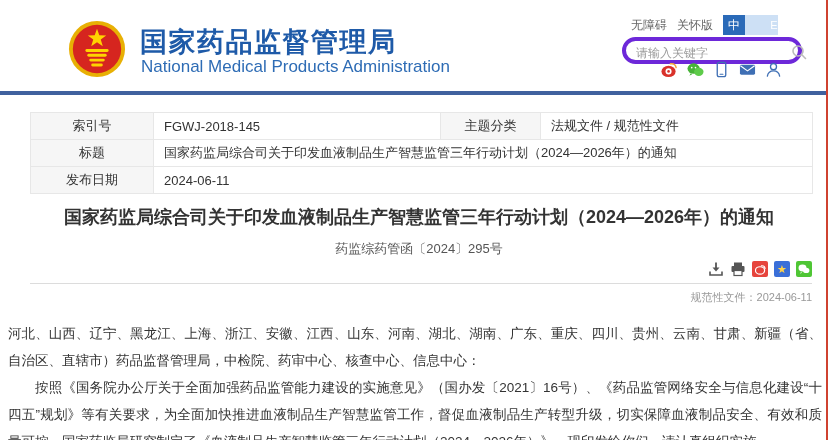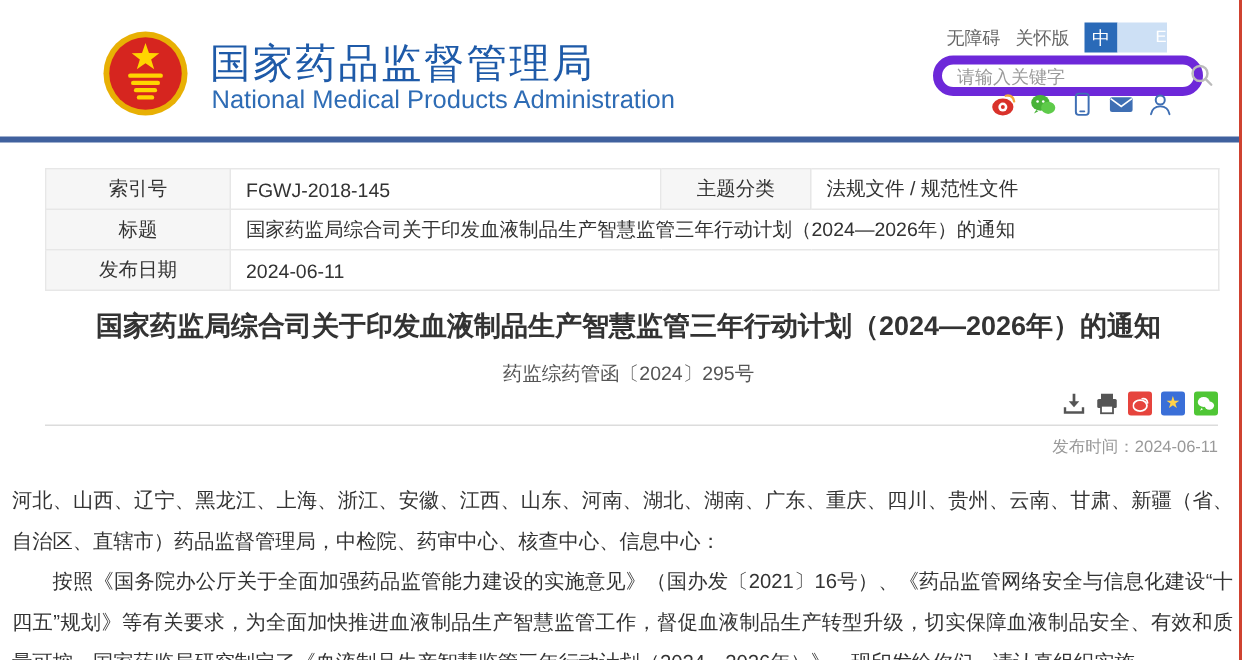--- a/index.html
+++ b/index.html
@@ -6,30 +6,30 @@
   html,body { background:#fff; }
   body { font-family: "Liberation Sans", "DejaVu Sans", sans-serif; }
   .page { position: relative; width: 838px; height: 440px; background:#fff; overflow: hidden; margin: 0 auto; }
 
   
   .red-line { position:absolute; left:826px; top:0; width:2px; height:440px; background:#cf4230; }
 
   
   .header { position:absolute; left:0; top:0; width:826px; height:91px; background:#fff; }
   .emblem { position:absolute; left:68px; top:20px; width:58px; height:58px; }
-  .brand-cn { position:absolute; left:140px; top:24px; font-size:27px; font-weight:normal; color:#1e5aa8; letter-spacing:1.5px; }
+  .brand-cn { position:absolute; left:140px; top:24px; font-size:27px; font-weight:bold; color:#1e5aa8; letter-spacing:1.5px; }
   .brand-en { position:absolute; left:141px; top:57px; font-size:17px; color:#2e6cb5; }
 
   .util-row { position:absolute; top:15px; right:48px; display:flex; align-items:center; gap:10px; font-size:12px; color:#666; }
   .util-link { cursor:pointer;font-family:Liberation Serif, serif; }
   .lang-toggle { display:flex; }
   .lang-zh { width:22px; height:20px; background:#2a6ab8; color:#fff; font-size:12px; display:flex; align-items:center; justify-content:center; cursor:pointer; }
   .lang-en { width:22px; height:20px; background:#cde0f5; color:#fff; font-size:11px; display:flex; align-items:center; justify-content:center; cursor:pointer;padding-left:33px; }
 
-  .search-pill { position:absolute; top:37px; left:622px; width:180px; height:27px; border:6px solid #6d28d9; border-radius:14px; background:#fff; display:flex; align-items:flex-end; padding:0 10px; }
+  .search-pill { position:absolute; top:37px; left:622px; width:180px; height:27px; border:4px solid #6d28d9; border-radius:14px; background:#fff; display:flex; align-items:flex-end; padding:0 10px; }
   .search-input { flex:1; border:none; outline:none; font-size:12px; color:#333; background:transparent; }
   .search-input::placeholder { color:#9a9a9a; }
   .search-btn { width:16px; height:16px; cursor:pointer; flex:0 0 auto; }
 
   .social-row { position:absolute; top:61px; right:44px; display:flex; align-items:center; gap:9px; }
   .soc { width:17px; height:17px; display:flex; align-items:center; justify-content:center; cursor:pointer; }
 
   .blue-rule { position:absolute; left:0; top:91px; width:826px; height:4px; background:#40619e; }
 
   
@@ -175,20 +175,20 @@
       <svg width="12" height="12" viewBox="0 0 12 12">
           <ellipse cx="4.5" cy="5" rx="4" ry="3.4" fill="#fff"></ellipse>
           <ellipse cx="8.2" cy="7.4" rx="3.2" ry="2.7" fill="#fff"></ellipse>
           <path d="M3 9 l-1 1.8 2 -1z" fill="#fff"></path>
         </svg>
     </span>
   </div>
 
   <div class="divider"></div>
 
-  <div class="pub-time"><span>发布时间：</span><span>2024-06-11</span></div>
+  <div class="pub-time"><span>规范性文件：</span><span>2024-06-11</span></div>
 
   <div class="body-text">
     <p>河北、山西、辽宁、黑龙江、上海、浙江、安徽、江西、山东、河南、湖北、湖南、广东、重庆、四川、贵州、云南、甘肃、新疆（省、自治区、直辖市）药品监督管理局，中检院、药审中心、核查中心、信息中心：</p>
     <p class="indent">按照《国务院办公厅关于全面加强药品监管能力建设的实施意见》（国办发〔2021〕16号）、《药品监管网络安全与信息化建设“十四五”规划》等有关要求，为全面加快推进血液制品生产智慧监管工作，督促血液制品生产转型升级，切实保障血液制品安全、有效和质量可控，国家药监局研究制定了《血液制品生产智慧监管三年行动计划（2024—2026年）》。现印发给你们，请认真组织实施。</p>
   </div>
 
 </div>
 
 </body></html>

